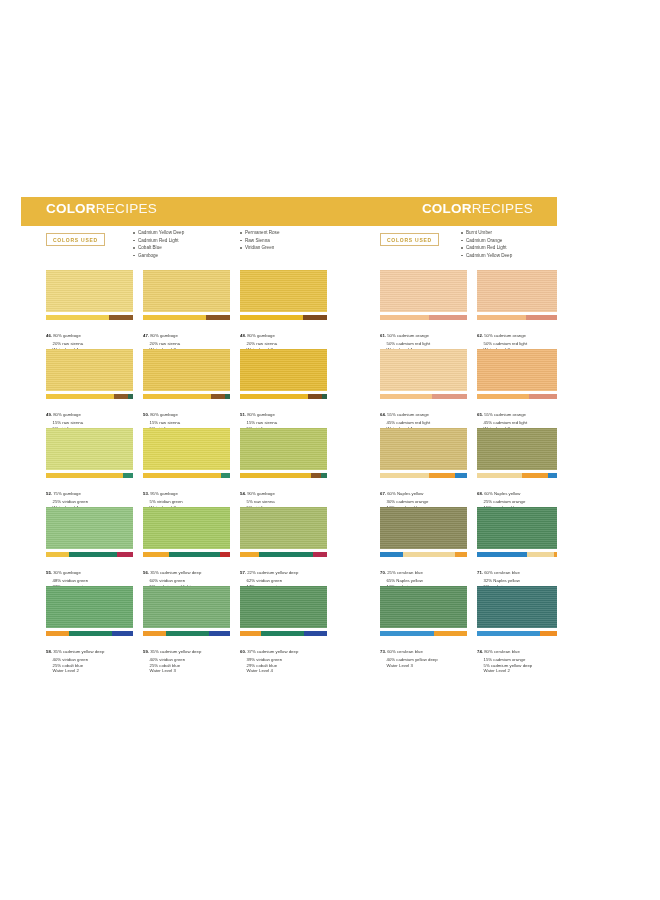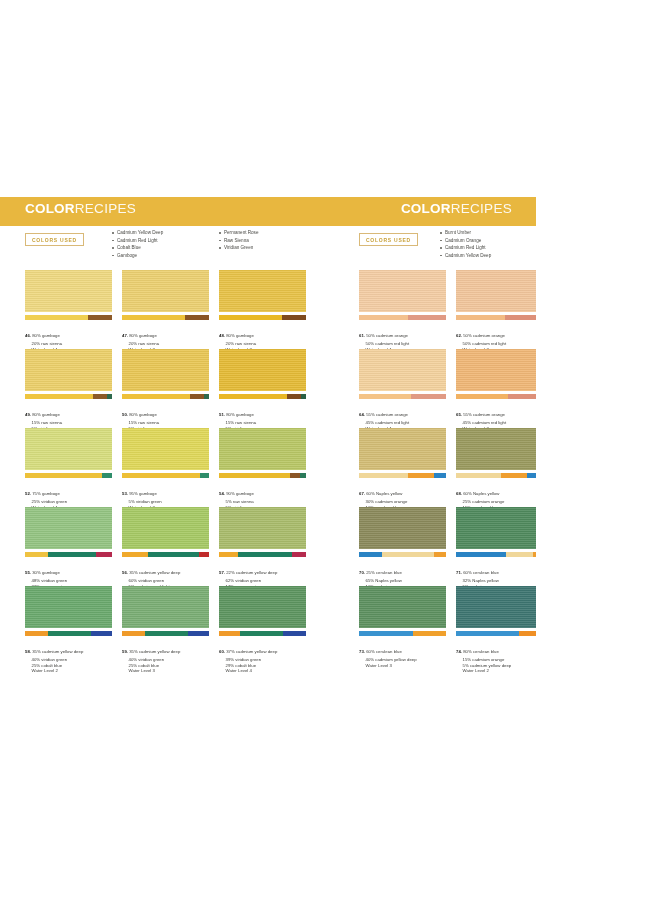--- a/index.html
+++ b/index.html
@@ -1,21 +1,21 @@
 <!DOCTYPE html>
 <html><head>
 <meta charset="utf-8">
 <style>
   html,body{margin:0;padding:0;}
   body{
     width:660px;height:900px;background:#ffffff;
     font-family:"Liberation Sans", sans-serif;
     -webkit-font-smoothing:antialiased;
   }
-  .page{position:relative;width:536px;height:900px;background:#fff;overflow:hidden;}
+  .page{position:relative;width:536px;height:900px;background:#fff;overflow:hidden;margin-left:21px;}
 
   
   .header-band{
     position:absolute;left:0;top:197px;width:660px;height:29px;
     background:#e8b73f;
   }
   .band-title{
     position:absolute;top:202px;
     font-size:13.5px;letter-spacing:.2px;line-height:1;
     color:#ffffff;white-space:nowrap;

